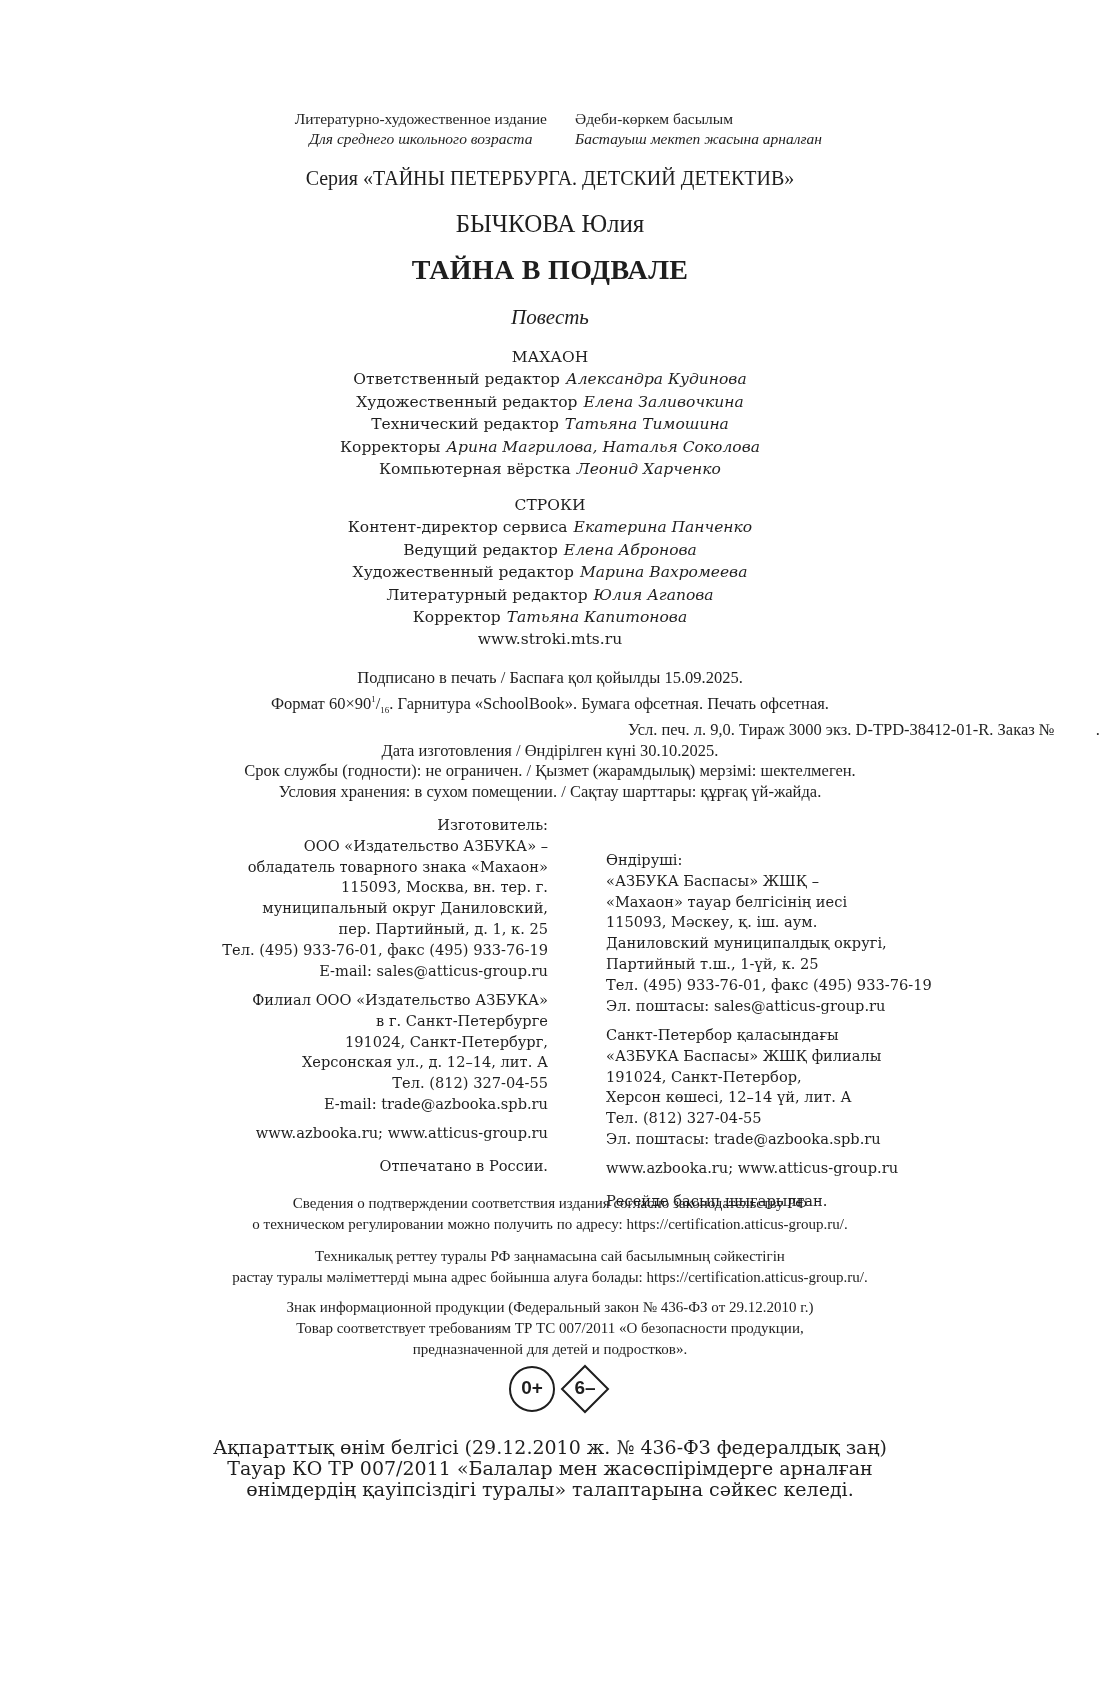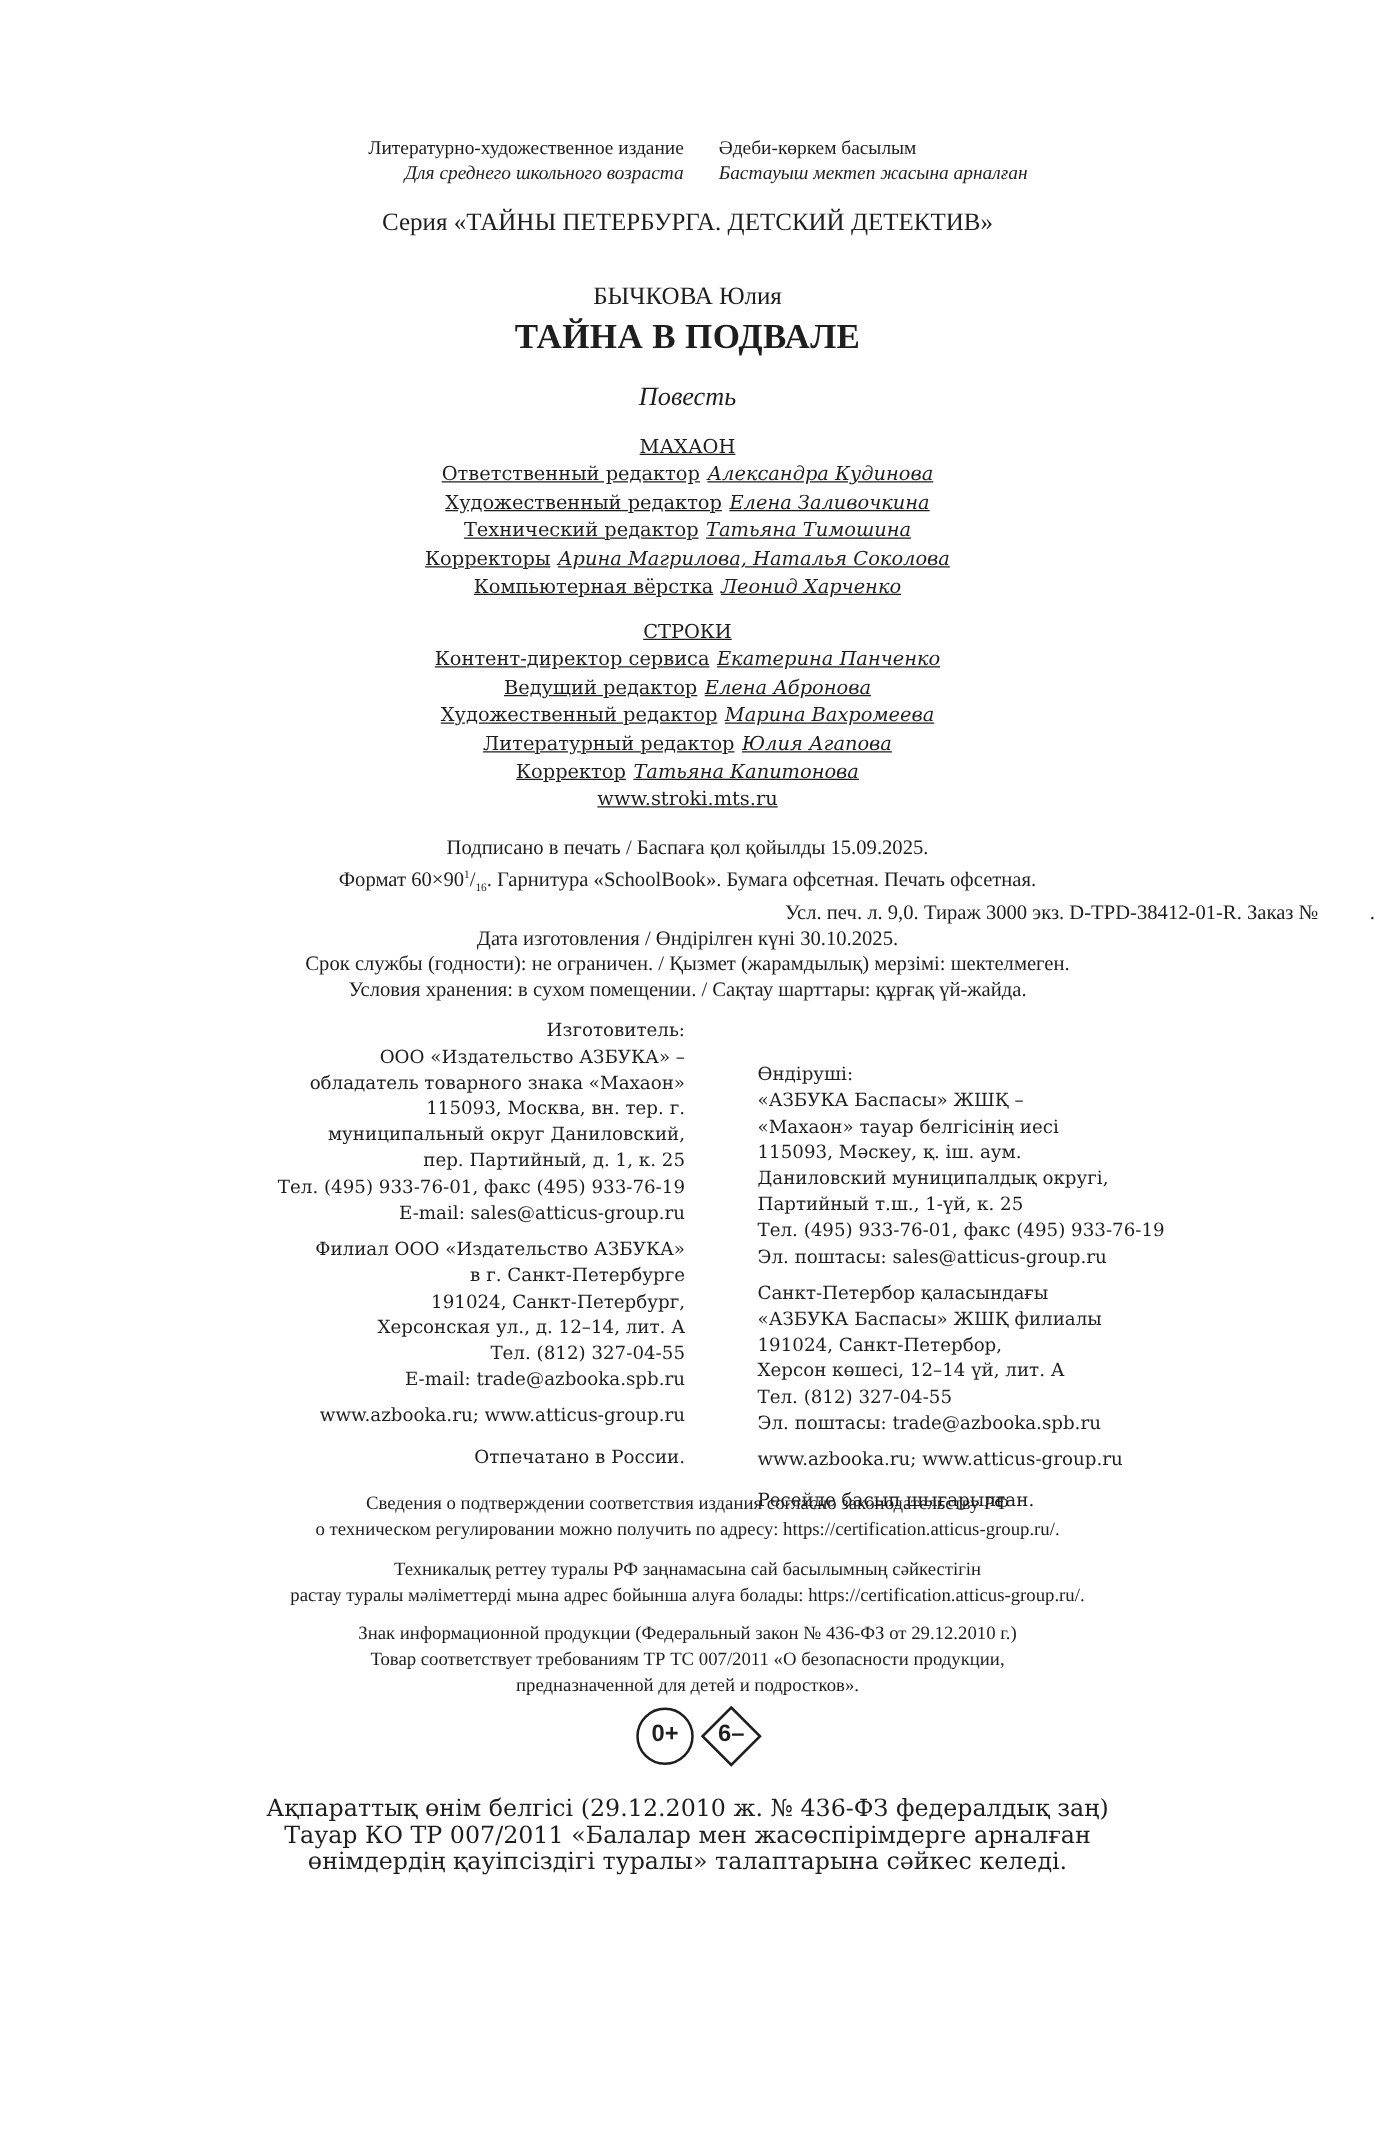--- a/index.html
+++ b/index.html
@@ -8,28 +8,28 @@
     font-family: "DejaVu Serif", "Liberation Serif", serif;
     color: #1e1e1e;
   }
   .page { position: absolute; left: 0; top: 0; width: 1100px; height: 1320px; }
   .abs { position: absolute; }
   .center { text-align: center; left: 0; width: 1100px; }
 
   
   .hdr-left { position: absolute; right: 553px; text-align: right; font-family: "Liberation Serif", serif; font-size: 15.5px; line-height: 20px; }
   .hdr-right { position: absolute; left: 575px; text-align: left; font-family: "Liberation Serif", serif; font-size: 15.5px; line-height: 20px; }
-  .ital { font-style: italic; }
+  .ital { font-style: italic; text-align: center; }
 
   .series { top: 167px; font-family: "Liberation Serif", serif; font-size: 20px; }
-  .author { top: 226px; font-family: "Liberation Serif", serif; font-size: 20px; }
+  .author { top: 210px; font-family: "Liberation Serif", serif; font-size: 25px; }
   .title { top: 254px; font-family: "Liberation Serif", serif; font-size: 28px; font-weight: bold; letter-spacing: 0.3px; }
   .genre { top: 305px; font-family: "Liberation Serif", serif; font-size: 21px; font-style: italic; }
 
-  .credits { font-family: "DejaVu Serif", serif; font-size: 15.5px; line-height: 22.4px; text-decoration: underline; }
+  .credits { font-family: "DejaVu Serif", serif; font-size: 15.5px; line-height: 22.4px; }
   .credits .person { font-style: italic; margin-left: 6px; }
   .credits .org { display: block; }
 
   .imprint { top: 668px; font-family: "Liberation Serif", serif; font-size: 16.5px; line-height: 20.6px; }
   .imprint sup, .imprint sub { font-size: 9px; }
 
   .addr-left { position: absolute; right: 552px; text-align: right; font-family: "DejaVu Serif", serif; font-size: 14.6px; line-height: 20.8px; }
   .addr-right { position: absolute; left: 606px; text-align: left; font-family: "DejaVu Serif", serif; font-size: 14.6px; line-height: 20.8px; margin-top: 35px; }
   .line { display: block; white-space: nowrap; }
 

